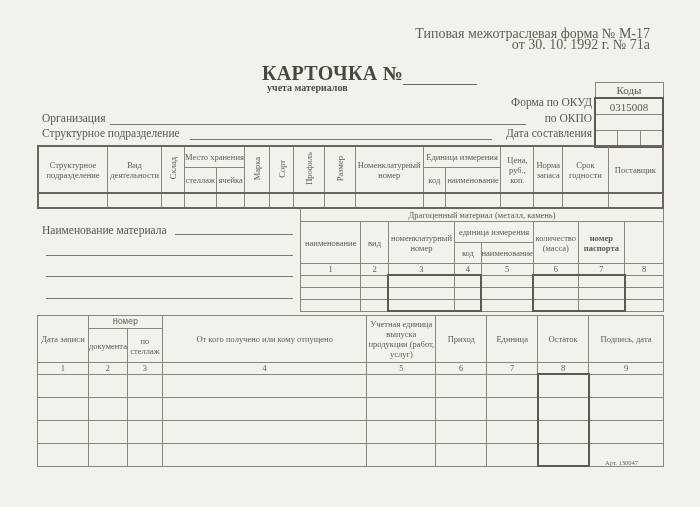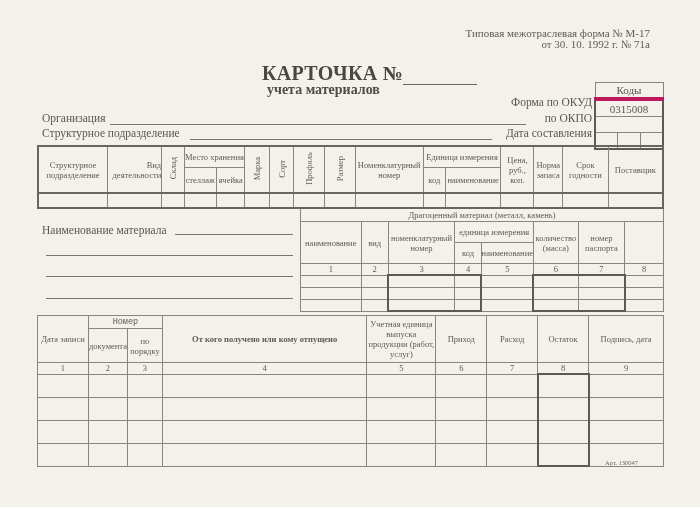--- a/index.html
+++ b/index.html
@@ -1,22 +1,22 @@
 <!DOCTYPE html>
 <html><head>
 <meta charset="utf-8">
 <style>
   html, body { margin:0; padding:0; }
   body { width:700px; height:507px; background:#f2f1ec; position:relative; overflow:hidden;
          font-family:"Liberation Serif","DejaVu Serif",serif; color:#5a5650; }
   .abs { position:absolute; }
-  .hdr-note { right:50px; text-align:right; font-size:11px; line-height:11px; color:#605c56; }
+  .hdr-note { right:50px; text-align:right; font-size:14px; line-height:11px; color:#605c56; }
   .title { left:262px; top:62px; font-size:20px; font-weight:bold; color:#4a4640; letter-spacing:0.3px; }
   .title-line { display:inline-block; width:74px; border-bottom:1px solid #6a665e; height:12px; vertical-align:bottom; }
-  .subtitle { left:267px; top:82px; font-size:14px; font-weight:bold; color:#4e4a44; }
+  .subtitle { left:267px; top:82px; font-size:10px; font-weight:bold; color:#4e4a44; }
   .lbl { font-size:11.5px; color:#5a5650; white-space:nowrap; }
   .uline { border-bottom:1px solid #7a766e; }
   table { border-collapse:collapse; position:absolute; font-family:"Liberation Serif","DejaVu Serif",serif; }
   td { border:1px solid #8a867e; padding:0; text-align:center; vertical-align:middle; color:#5e5a54; line-height:10px; }
   .t1 td { font-size:8.5px; }
   .vert { writing-mode:vertical-rl; transform:rotate(180deg); display:inline-block; font-size:8.5px; }
   .thick-top td { border-top:2px solid #6a665e; }
   .num td { font-size:8.5px; height:10px; }
   .codes td { font-size:11px; color:#5a5650; }
   .art { right:62px; top:459px; font-size:6.5px; color:#6a665e; }
@@ -30,21 +30,21 @@
 </div>
 
 <div class="abs title">
   <span>КАРТОЧКА №</span><span class="title-line"></span>
 </div>
 <div class="abs subtitle">учета материалов</div>
 
 <table class="codes" style="left:594px; top:82px; width:70px;">
   <tbody>
       <tr>
-        <td colspan="3" style="height:14px; border-bottom:4px solid #be185d;">Коды</td>
+        <td colspan="3" style="height:14px; border-bottom:1px solid #be185d;">Коды</td>
       </tr>
   <tr>
         <td colspan="3" style="height:15px; border:2px solid #5e5a52; border-bottom:1px solid #8a867e;">0315008</td>
       </tr>
   <tr>
         <td colspan="3" style="height:15px; border-left:2px solid #5e5a52; border-right:2px solid #5e5a52;"></td>
       </tr>
   <tr>
     <td style="height:15px; width:22px; border-left:2px solid #5e5a52; border-bottom:2px solid #5e5a52;"></td>
     <td style="width:22px; border-bottom:2px solid #5e5a52;"></td>
@@ -60,21 +60,21 @@
 <div class="abs lbl" style="right:108px; top:112px;">по ОКПО</div>
 
 <div class="abs lbl" style="left:42px; top:127px;">Структурное подразделение</div>
 <div class="abs uline" style="left:190px; top:125px; width:302px; height:14px;"></div>
 <div class="abs lbl" style="right:108px; top:127px;">Дата составления</div>
 
 <table class="t1" style="left:37px; top:145px; width:627px; border:2px solid #6a665e;">
   <tbody>
       <tr>
     <td rowspan="2" style="width:64px;">Структурное подразделение</td>
-    <td rowspan="2" style="width:50px;text-align:right;">Вид деятельности</td>
+    <td rowspan="2" style="width:50px;">Вид деятельности</td>
     <td rowspan="2" style="width:20px;"><span class="vert">Склад</span></td>
     <td colspan="2" style="height:20px;">Место хранения</td>
     <td rowspan="2" style="width:22px;"><span class="vert">Марка</span></td>
     <td rowspan="2" style="width:22px;"><span class="vert">Сорт</span></td>
     <td rowspan="2" style="width:28px;"><span class="vert">Профиль</span></td>
     <td rowspan="2" style="width:28px;"><span class="vert">Размер</span></td>
     <td rowspan="2" style="width:36px;">Номенклатурный номер</td>
     <td colspan="2" style="height:20px;">Единица измерения</td>
     <td rowspan="2" style="width:30px;margin-left:40px;">Цена, руб., коп.</td>
     <td rowspan="2" style="width:26px;">Норма запаса</td>
@@ -118,21 +118,21 @@
   <tbody>
       <tr>
     <td colspan="8" style="height:12px; border-top:2px solid #6a665e;">Драгоценный материал (металл, камень)</td>
   </tr>
   <tr>
     <td rowspan="2" style="width:60px;">наименование</td>
     <td rowspan="2" style="width:27px;">вид</td>
     <td rowspan="2" style="width:66px;">номенклатурный номер</td>
     <td colspan="2" style="height:20px;">единица измерения</td>
     <td rowspan="2" style="width:44px;">количество (масса)</td>
-    <td rowspan="2" style="width:46px;">номер паспорта</td>
+    <td rowspan="2" style="width:46px;font-weight:bold;">номер паспорта</td>
     <td rowspan="2" style="width:40px;"></td>
   </tr>
   <tr>
     <td style="width:26px; height:20px;">код</td>
     <td style="width:44px;">наименование</td>
   </tr>
   <tr class="num">
     <td>1</td>
     <td>2</td>
     <td>3</td>
@@ -173,30 +173,30 @@
     <td></td>
   </tr>
 </tbody>
   </table>
 
 <table class="t1" style="left:37px; top:315px; width:627px;">
   <tbody>
       <tr>
     <td rowspan="2" style="width:50px;">Дата записи</td>
     <td colspan="2" style="height:12px;font-family:Liberation Mono, monospace;">Номер</td>
-    <td rowspan="2" style="width:204px;font-weight:bold;">От кого получено или кому отпущено</td>
+    <td rowspan="2" style="width:204px;">От кого получено или кому отпущено</td>
     <td rowspan="2" style="width:68px;">Учетная единица выпуска продукции (работ, услуг)</td>
     <td rowspan="2" style="width:50px;">Приход</td>
-    <td rowspan="2" style="width:50px;">Расход</td>
+    <td rowspan="2" style="width:50px;">Единица</td>
     <td rowspan="2" style="width:50px;">Остаток</td>
     <td rowspan="2" style="width:74px;">Подпись, дата</td>
   </tr>
   <tr>
     <td style="width:34px; height:33px;">документа</td>
-    <td style="width:34px;">по порядку</td>
+    <td style="width:34px;">по стеллаж</td>
   </tr>
   <tr class="num">
     <td>1</td>
     <td>2</td>
     <td>3</td>
     <td>4</td>
     <td>5</td>
     <td>6</td>
     <td>7</td>
     <td>8</td>

